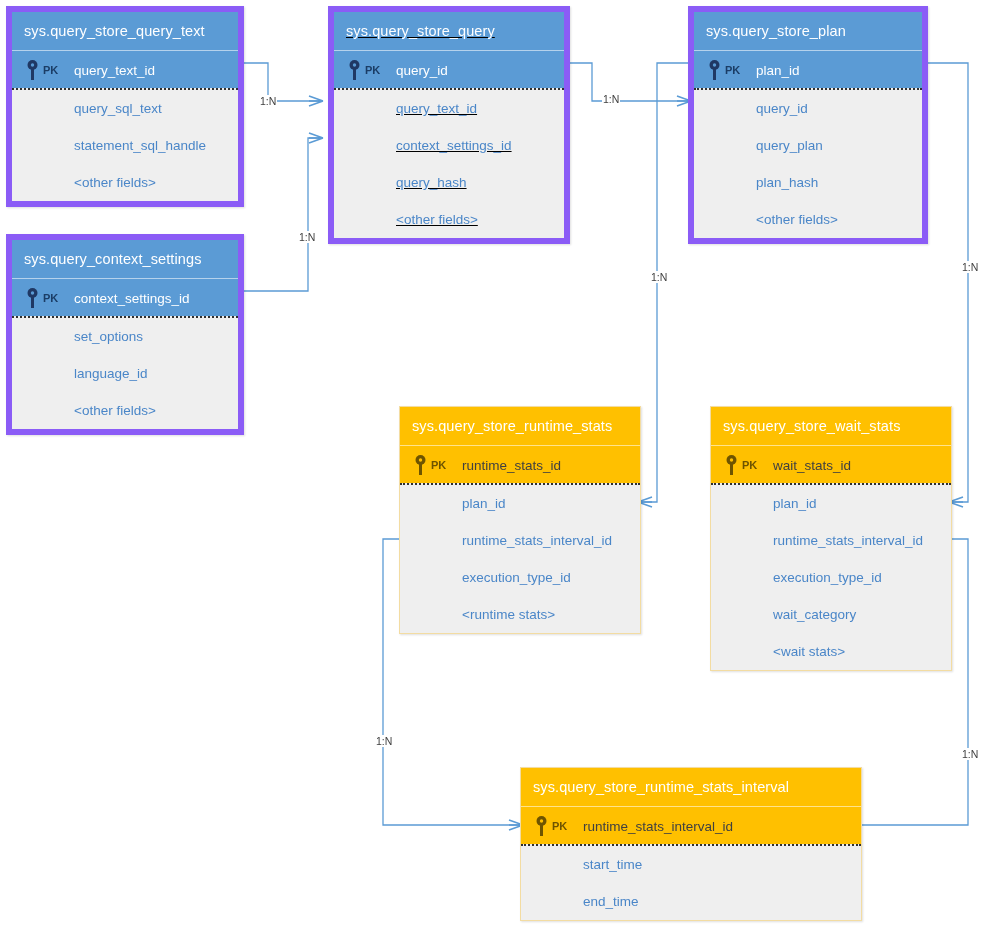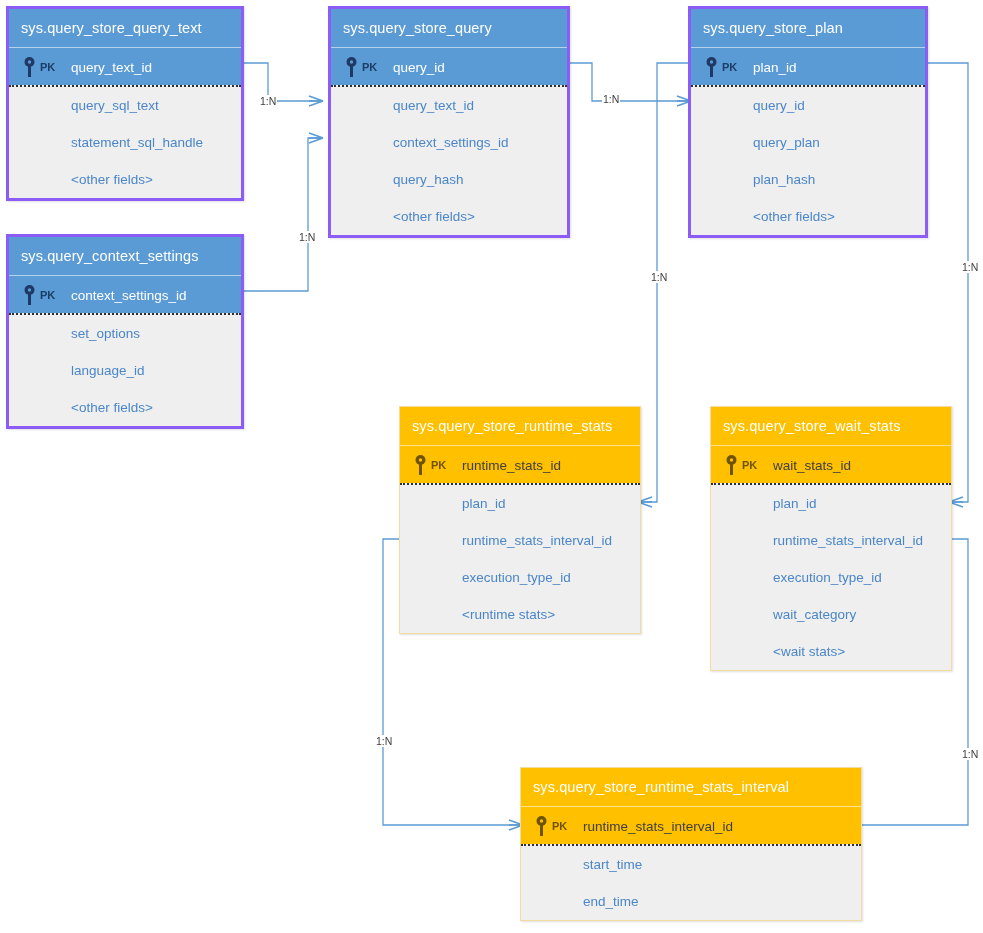--- a/index.html
+++ b/index.html
@@ -11,21 +11,21 @@
   #canvas{position:absolute;left:0;top:0;width:983px;height:933px;}
 
   
   #wires{position:absolute;left:0;top:0;width:983px;height:933px;z-index:1;}
 
   
   .table{
     position:absolute;z-index:3;
     box-sizing:border-box;
     background:#efefef;
-    border:3px solid #8b5cf6;
+    border:6px solid #8b5cf6;
     box-shadow:1px 1px 2px rgba(0,0,0,0.13);
   }
   .tbl-title{
     height:38px;line-height:38px;
     padding:0 0 0 12px;
     color:#ffffff;font-size:14.5px;letter-spacing:.1px;
     white-space:nowrap;overflow:hidden;
     box-sizing:border-box;
   }
   .tbl-pk{
@@ -174,21 +174,21 @@
       <span class="pk-name">context_settings_id</span>
     </div>
     <div class="pk-divider"></div>
     <div class="fields">
       <div class="field">set_options</div>
       <div class="field">language_id</div>
       <div class="field">&lt;other fields&gt;</div>
     </div>
   </div>
 
-  <div class="table t-blue" style="left:328px;top:6px;width:242px;">
+  <div class="table t-blue" style="left:328px;top:6px;width:242px;text-decoration:underline;">
     <div class="tbl-title">sys.query_store_query</div>
     <div class="tbl-pk">
       <svg class="keyicon" viewBox="0 0 13 21">
         <circle cx="6.5" cy="5" r="5" fill="#1f3864"></circle>
         <circle cx="6.5" cy="5" r="1.7" fill="#5b9bd5"></circle>
         <rect x="5" y="8" width="3" height="12" fill="#1f3864"></rect>
       </svg>
       <span class="pk-label">PK</span>
       <span class="pk-name">query_id</span>
     </div>

